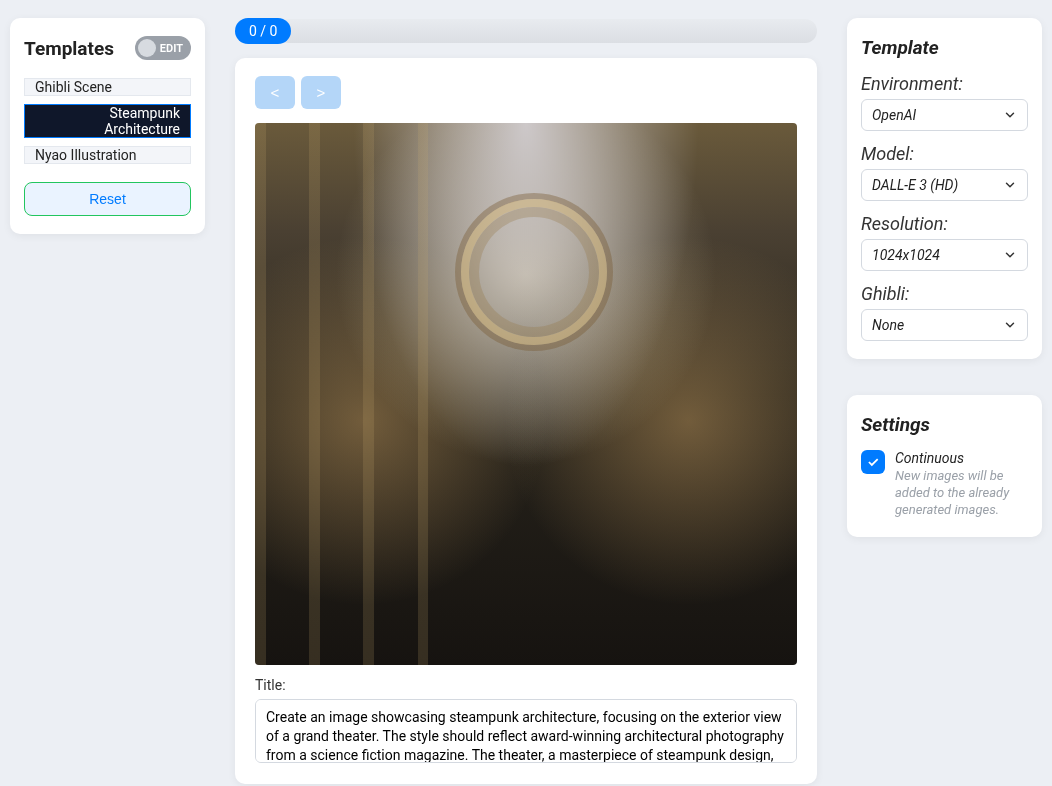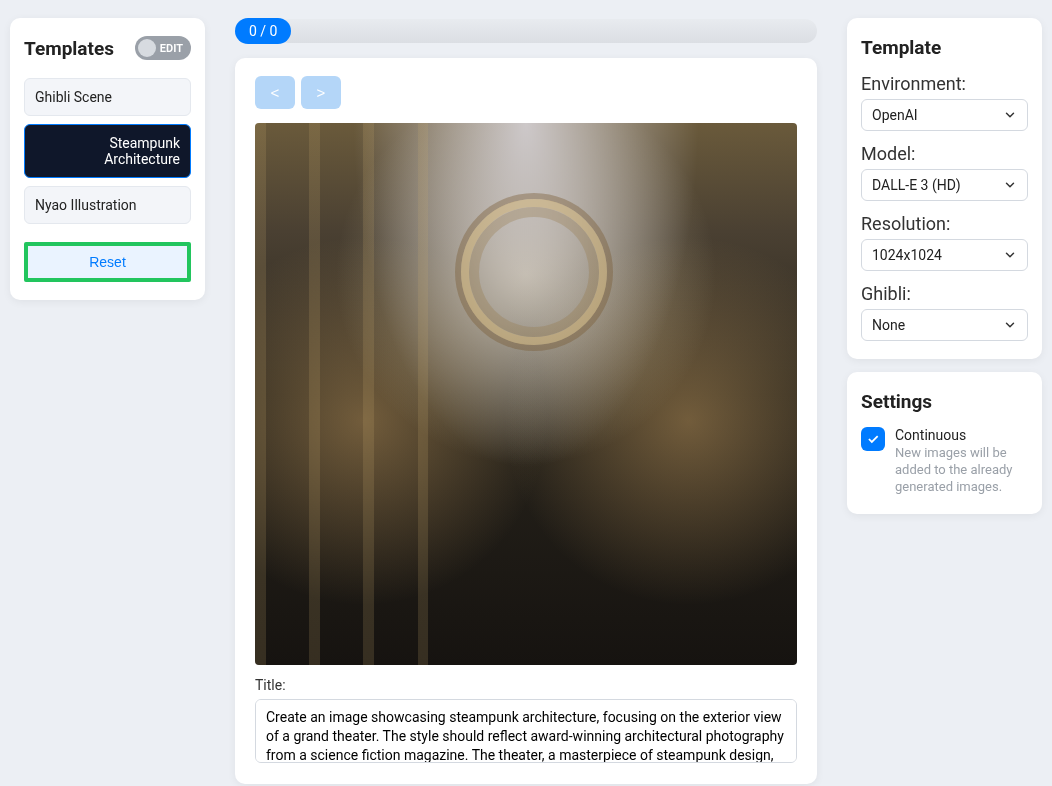--- a/index.html
+++ b/index.html
@@ -9,21 +9,21 @@
   width: 1052px;
   height: 786px;
   overflow: hidden;
   position: relative;
   color: #222;
   font-size: 14px;
 }
 .layout { display: flex; padding: 18px 10px 0 10px; gap: 30px; }
 .left-col { width: 195px; flex-shrink: 0; }
 .mid-col { flex: 1; }
-.right-col { width: 195px; flex-shrink: 0; display: flex; flex-direction: column; gap: 13px; }
+.right-col { width: 195px; flex-shrink: 0; display: flex; flex-direction: column; gap: 36px; font-style: italic; }
 
 .card {
   background: #fff;
   border-radius: 10px;
   box-shadow: 0 2px 8px rgba(0,0,0,0.06);
   padding: 18px 14px;
 }
 
 
 .templates-header { display: flex; align-items: center; justify-content: space-between; margin-bottom: 18px; }
@@ -31,29 +31,29 @@
 .edit-toggle {
   display: flex; align-items: center; gap: 4px;
   background: #9aa0a8; color: #fff; font-size: 11px; font-weight: 600;
   border-radius: 14px; padding: 3px 8px 3px 3px;
 }
 .edit-toggle .knob {
   width: 18px; height: 18px; background: #d7dbe0; border-radius: 50%;
 }
 .tpl-list { display: flex; flex-direction: column; gap: 8px; margin-bottom: 18px; }
 .tpl-item {
-  background: #f3f5f9; border-radius: 6px; padding: 10px 10px;
+  background: #f3f5f9; border-radius: 0; padding: 0 10px;
   font-size: 14px; cursor: pointer;
   border: 1px solid #e4e8ee;
 }
 .tpl-item.active { background: #0f172a; color: #fff; border-color: #007bff; text-align: right; }
 .reset-btn {
   display: block; width: 100%; text-align: center;
-  background: #eaf3ff; color: #007bff; border: 4px solid #22c55e;
-  border-radius: 2px; padding: 8px 0; font-size: 14px; cursor: pointer;
+  background: #eaf3ff; color: #007bff; border: 1px solid #22c55e;
+  border-radius: 8px; padding: 8px 0; font-size: 14px; cursor: pointer;
 }
 
 
 .progress-row { display:flex; align-items:center; gap:0; margin-bottom: 14px; }
 .progress-pill {
   background:#007bff; color:#fff; font-size:14px;
   border-radius: 16px; padding: 5px 14px;
   position: relative; z-index: 2;
 }
 .progress-bar {

